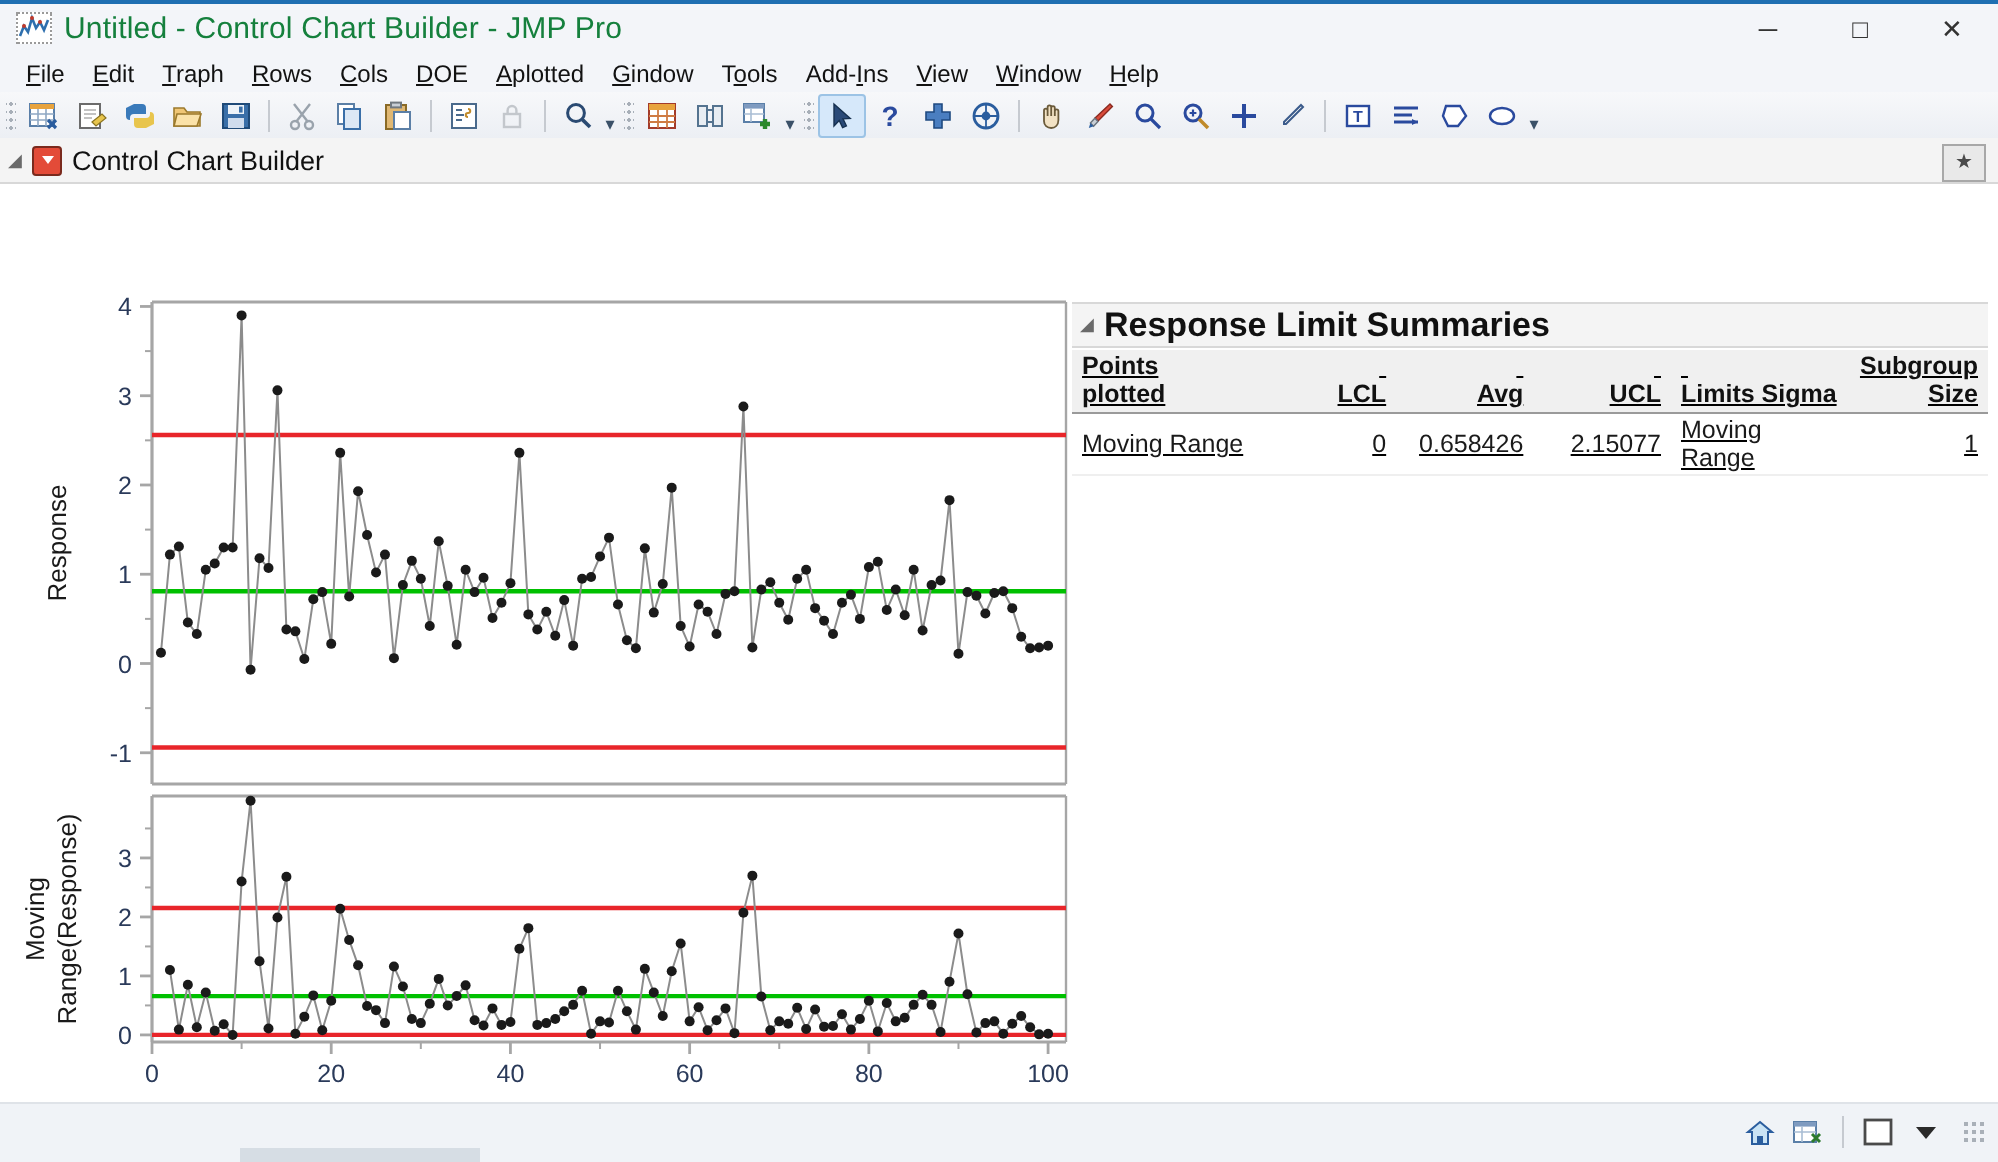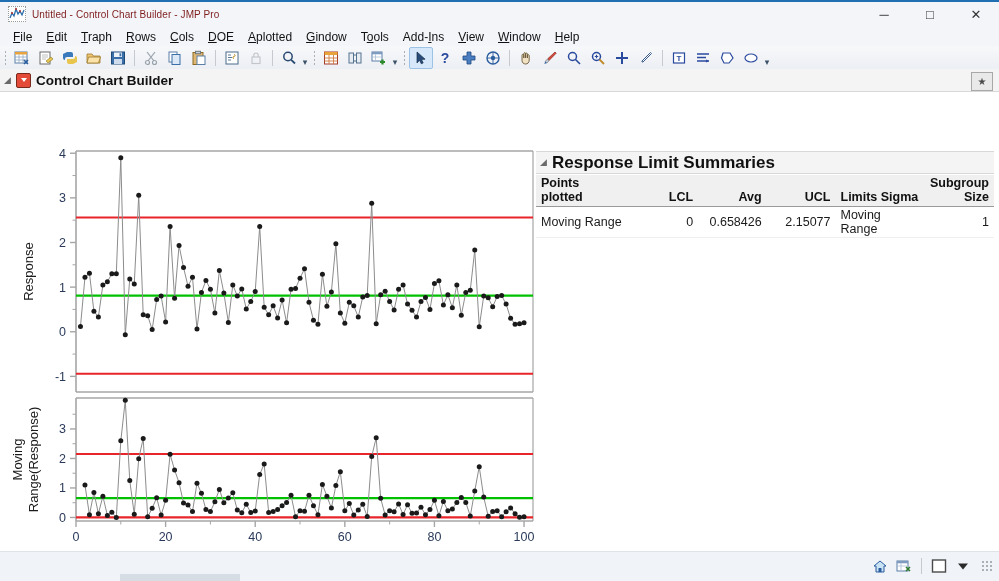--- a/index.html
+++ b/index.html
@@ -18,21 +18,21 @@
     position:absolute;left:0;top:0;width:999px;height:28px;
     background:#f3f5f9;border-bottom:1px solid #e3e6ea;
     display:flex;align-items:center;
   }
   .title-accent{position:absolute;left:0;top:0;width:999px;height:2px;background:#1f6fb2;}
   .app-icon{
     width:18px;height:16px;margin-left:8px;margin-right:6px;position:relative;
     border:1px dotted #9a9a9a;box-sizing:border-box;background:#fff;
   }
   .app-icon svg{position:absolute;left:0;top:0;}
-  .title-text{font-size:10px;color:#7f1d1d;letter-spacing:0.1px;}
+  .title-text{font-size:15px;color:#15803d;letter-spacing:0.1px;}
   .win-btns{position:absolute;right:0;top:0;height:28px;display:flex;}
   .win-btn{width:46px;height:28px;display:flex;align-items:center;justify-content:center;
     font-size:13px;color:#333;cursor:default;}
 
   
   .menubar{
     position:absolute;left:0;top:28px;width:999px;height:18px;
     background:#f3f5f9;display:flex;align-items:center;padding-left:6px;
   }
   .menu-item{
@@ -65,21 +65,21 @@
     position:relative;height:22px;background:#f4f4f4;border-bottom:1px solid #d8d8d8;
     display:flex;align-items:center;
   }
   .tri{width:12px;margin-left:4px;font-size:9px;color:#6a6a6a;line-height:1;}
   .disc{
     width:13px;height:13px;background:#e34b38;border:1px solid #7a2a1d;border-radius:2px;
     display:inline-flex;align-items:center;justify-content:center;margin-right:5px;
   }
   .disc i{display:block;width:0;height:0;border-left:3.5px solid transparent;
     border-right:3.5px solid transparent;border-top:4px solid #fff;}
-  .outline-title{font-weight:bold;font-size:13.5px;color:#111;}
+  .outline-title{font-weight:normal;font-size:13.5px;color:#111;}
   .star-btn{
     position:absolute;right:6px;top:3px;width:20px;height:17px;background:#e9e9e9;
     border:1px solid #a8a8a8;display:flex;align-items:center;justify-content:center;cursor:default;
   }
   .star-btn span{font-size:10px;color:#4a4a4a;line-height:1;}
 
   
   .chartwrap{position:relative;width:999px;height:458px;background:#fff;}
   .chart-title{
     position:absolute;left:103px;top:104px;font-weight:bold;font-size:13.5px;color:#111;
@@ -87,21 +87,21 @@
   svg.plot{position:absolute;left:0;top:0;}
 
   
   .summary{
     position:absolute;left:536px;top:59px;width:458px;
   }
   .sum-head{display:flex;align-items:center;height:21px;background:#f4f4f4;border:1px solid #d8d8d8;
     border-left:none;border-right:none;}
   .sum-head .tri{color:#6a6a6a;}
   .sum-title{font-weight:bold;font-size:17px;color:#111;}
-  table.sumtable{border-collapse:collapse;font-size:12.5px;width:458px;margin-top:1px;}
+  table.sumtable{border-collapse:collapse;font-size:12.5px;width:458px;margin-top:1px;text-decoration:underline;}
   table.sumtable th{
     background:#f0f0f0;font-weight:bold;color:#111;vertical-align:bottom;
     padding:1px 5px 2px 5px;border-bottom:1px solid #9a9a9a;
   }
   table.sumtable td{padding:1px 5px;color:#1a1a1a;border-bottom:1px solid #efefef;}
   .ta-l{text-align:left;}
   .ta-r{text-align:right;}
   .hdr2{line-height:14px;}
 
   

